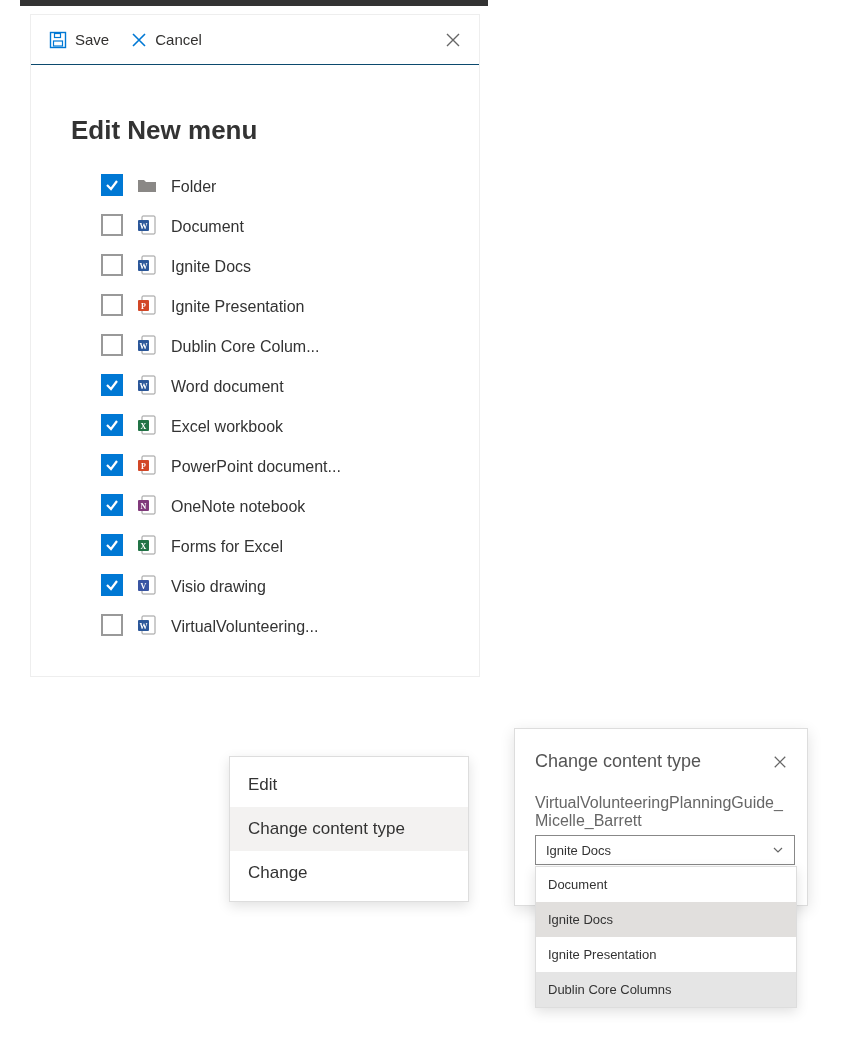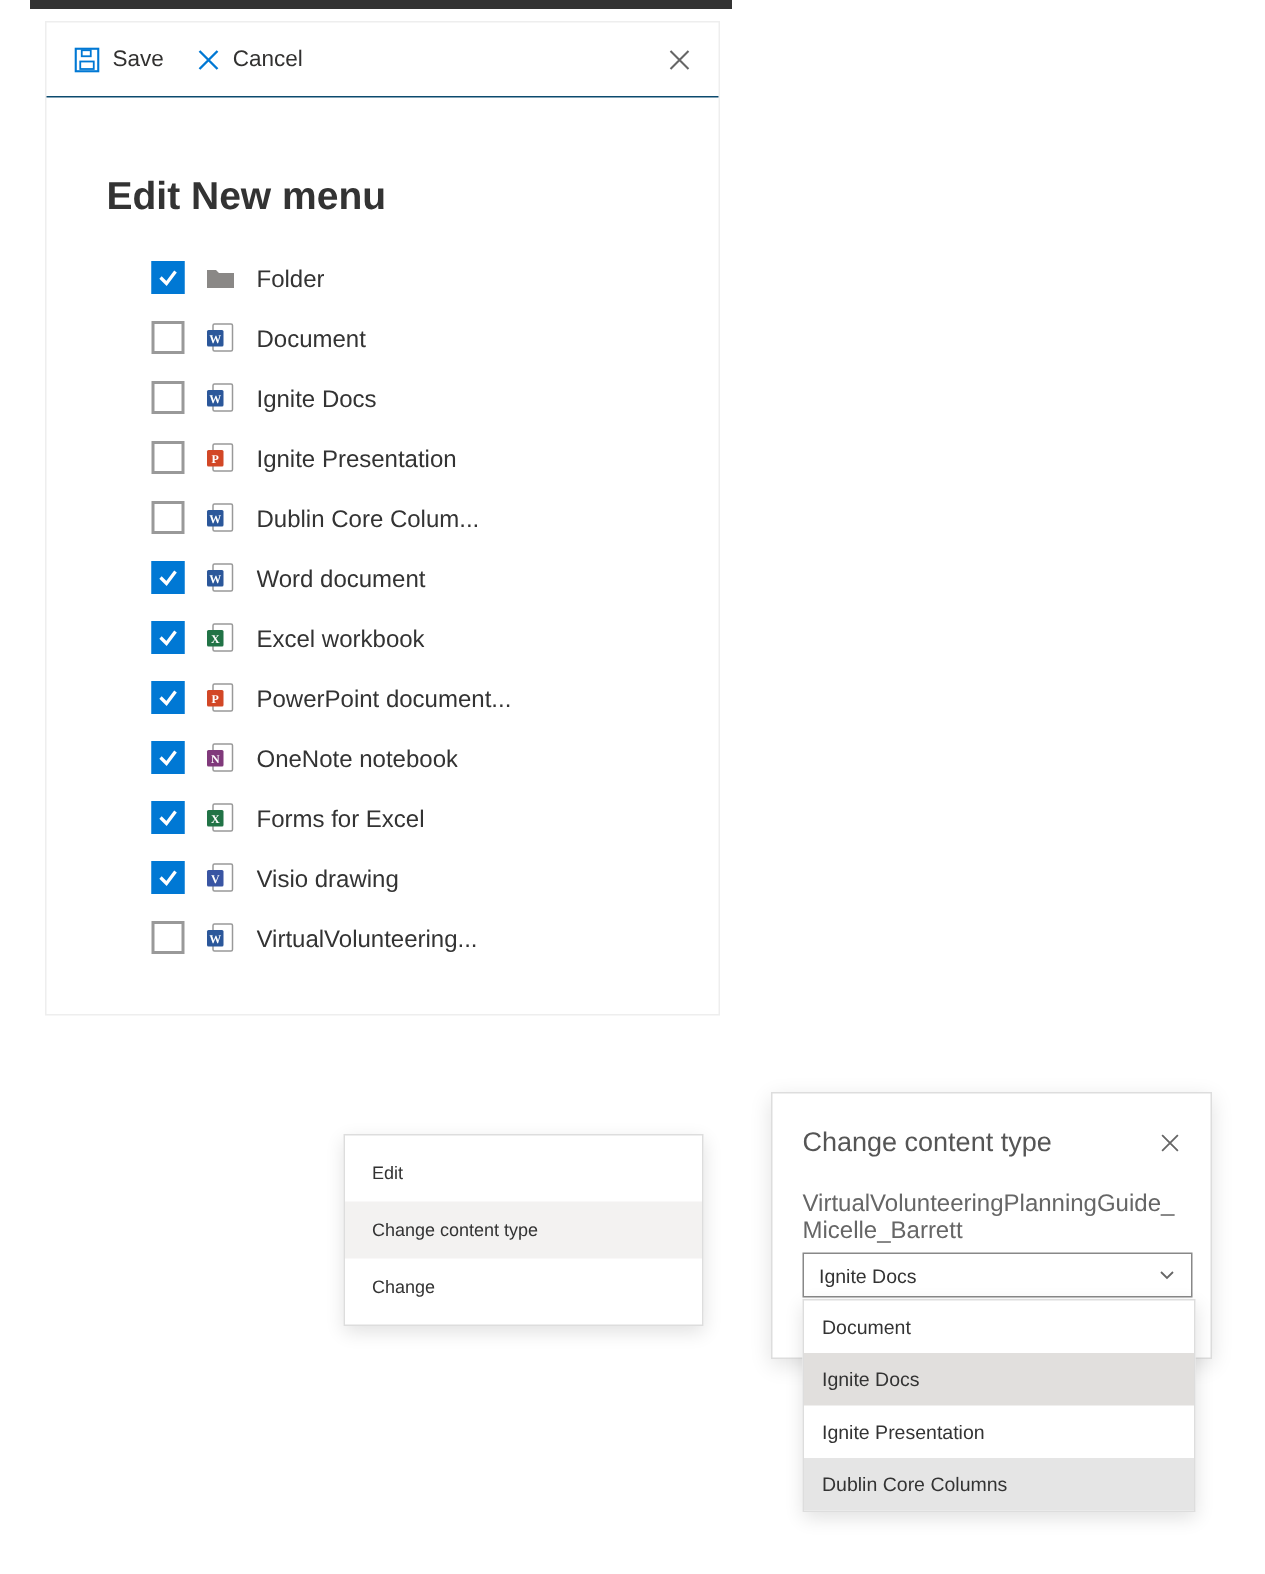--- a/index.html
+++ b/index.html
@@ -58,21 +58,21 @@
   
   .ctxmenu {
     position: absolute;
     top: 756px;
     left: 229px;
     width: 240px;
     background: #fff;
     border: 1px solid #ddd;
     box-shadow: 0 4px 12px rgba(0,0,0,0.12);
     padding: 6px 0;
-    font-size: 12px;
+    font-size: 17px;
   }
   .ctxmenu .mi { padding: 12px 18px; cursor: pointer; }
   .ctxmenu .mi.sel { background: #f3f2f1; }
 
   
   .flyout {
     position: absolute;
     top: 728px;
     left: 514px;
     width: 294px;

